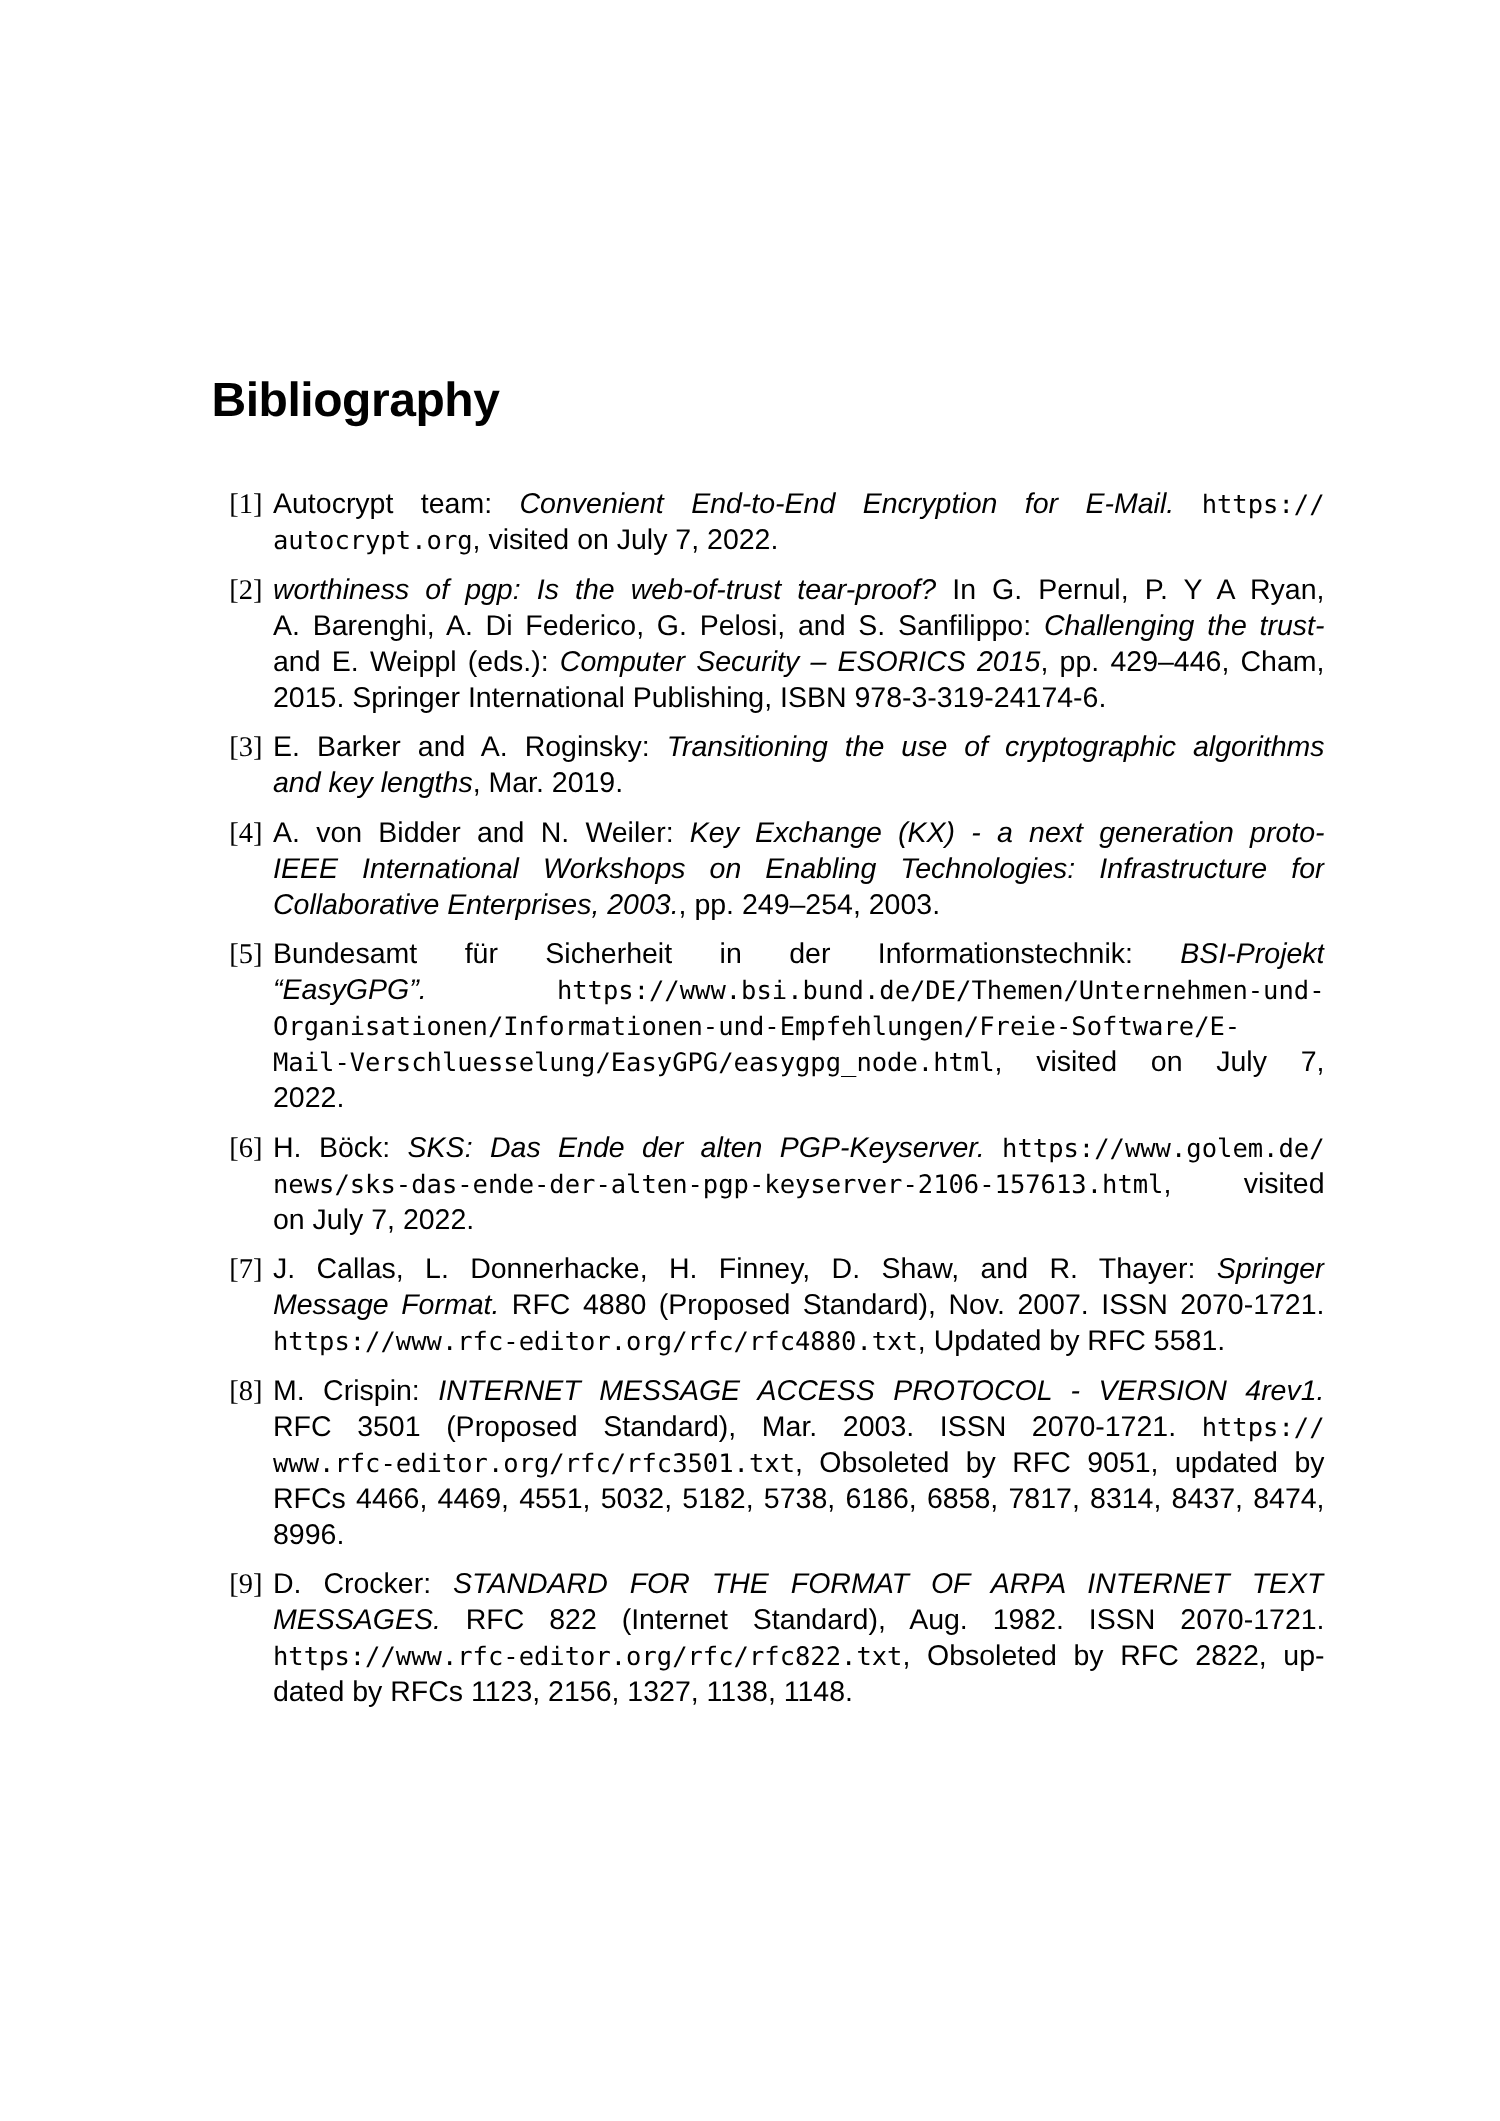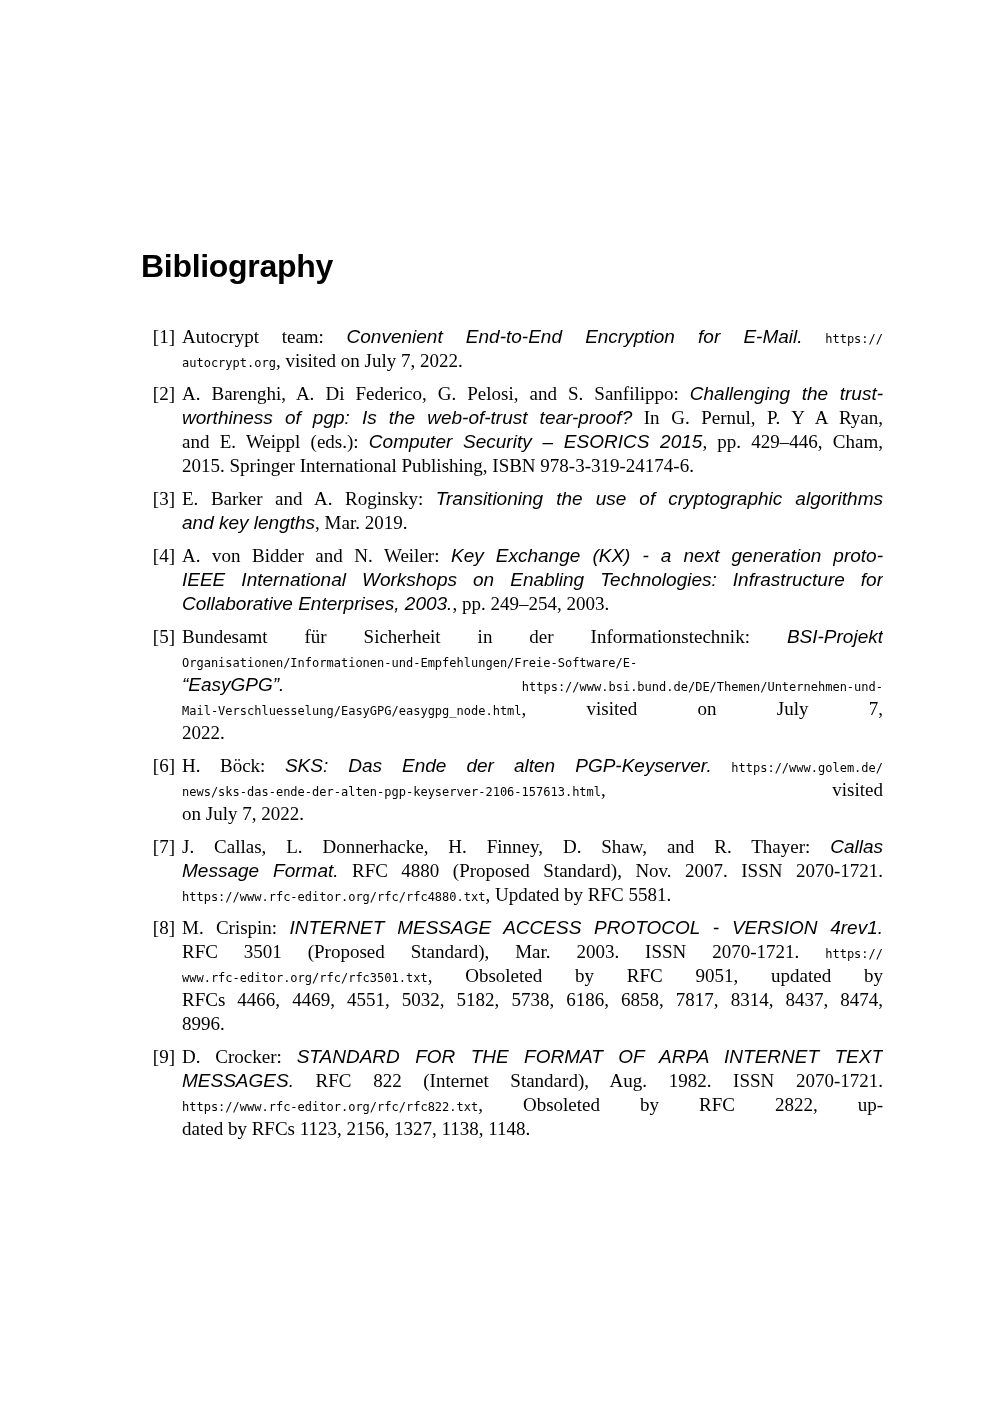--- a/index.html
+++ b/index.html
@@ -56,51 +56,51 @@
     text-align: justify;
     text-align-last: justify;
     height: 24px;
     overflow: hidden;
     white-space: nowrap;
   }
   .ref-line.last {
     text-align-last: left;
   }
   .seg-r {
-    font-family: Liberation Serif, serif;
+    font-family: Liberation Sans, sans-serif;
     font-style: normal;
   }
   .seg-i {
     font-family: Liberation Sans, sans-serif;
     font-style: italic;
   }
   .seg-m {
     font-family: "DejaVu Sans Mono", monospace;
-    font-size: 12px;
+    font-size: 17px;
   }
 </style>
 </head>
 <body>
 
 <div class="page">
   <h1 class="chapter-title">Bibliography</h1>
 
   <div class="bib-list">
       <div class="ref-item">
         <span class="ref-label">[1]</span>
         <div class="ref-body">
           <div class="ref-line"><span class="seg-r">Autocrypt team: </span><span class="seg-i">Convenient End-to-End Encryption for E-Mail.</span><span class="seg-r"> </span><span class="seg-m">https://</span></div>
           <div class="ref-line last"><span class="seg-m">autocrypt.org</span><span class="seg-r">, visited on July 7, 2022.</span></div>
         </div>
       </div>
       <div class="ref-item">
         <span class="ref-label">[2]</span>
         <div class="ref-body">
+          <div class="ref-line"><span class="seg-i">worthiness of pgp: Is the web-of-trust tear-proof?</span><span class="seg-r"> In G. Pernul, P. Y A Ryan,</span></div>
           <div class="ref-line"><span class="seg-r">A. Barenghi, A. Di Federico, G. Pelosi, and S. Sanfilippo: </span><span class="seg-i">Challenging the trust-</span></div>
-          <div class="ref-line"><span class="seg-i">worthiness of pgp: Is the web-of-trust tear-proof?</span><span class="seg-r"> In G. Pernul, P. Y A Ryan,</span></div>
           <div class="ref-line"><span class="seg-r">and E. Weippl (eds.): </span><span class="seg-i">Computer Security – ESORICS 2015</span><span class="seg-r">, pp. 429–446, Cham,</span></div>
           <div class="ref-line last"><span class="seg-r">2015. Springer International Publishing, ISBN 978-3-319-24174-6.</span></div>
         </div>
       </div>
       <div class="ref-item">
         <span class="ref-label">[3]</span>
         <div class="ref-body">
           <div class="ref-line"><span class="seg-r">E. Barker and A. Roginsky: </span><span class="seg-i">Transitioning the use of cryptographic algorithms</span></div>
           <div class="ref-line last"><span class="seg-i">and key lengths</span><span class="seg-r">, Mar. 2019.</span></div>
         </div>
@@ -110,38 +110,38 @@
         <div class="ref-body">
           <div class="ref-line"><span class="seg-r">A. von Bidder and N. Weiler: </span><span class="seg-i">Key Exchange (KX) - a next generation proto-</span></div>
           <div class="ref-line"><span class="seg-i">IEEE International Workshops on Enabling Technologies: Infrastructure for</span></div>
           <div class="ref-line last"><span class="seg-i">Collaborative Enterprises, 2003.</span><span class="seg-r">, pp. 249–254, 2003.</span></div>
         </div>
       </div>
       <div class="ref-item">
         <span class="ref-label">[5]</span>
         <div class="ref-body">
           <div class="ref-line"><span class="seg-r">Bundesamt für Sicherheit in der Informationstechnik: </span><span class="seg-i">BSI-Projekt</span></div>
+          <div class="ref-line"><span class="seg-i">“EasyGPG”.</span><span class="seg-r"> </span><span class="seg-m">https://www.bsi.bund.de/DE/Themen/Unternehmen-und-</span></div>
           <div class="ref-line"><span class="seg-m">Organisationen/Informationen-und-Empfehlungen/Freie-Software/E-</span></div>
-          <div class="ref-line"><span class="seg-i">“EasyGPG”.</span><span class="seg-r"> </span><span class="seg-m">https://www.bsi.bund.de/DE/Themen/Unternehmen-und-</span></div>
           <div class="ref-line"><span class="seg-m">Mail-Verschluesselung/EasyGPG/easygpg_node.html</span><span class="seg-r">, visited on July 7,</span></div>
           <div class="ref-line last"><span class="seg-r">2022.</span></div>
         </div>
       </div>
       <div class="ref-item">
         <span class="ref-label">[6]</span>
         <div class="ref-body">
           <div class="ref-line"><span class="seg-r">H. Böck: </span><span class="seg-i">SKS: Das Ende der alten PGP-Keyserver.</span><span class="seg-r"> </span><span class="seg-m">https://www.golem.de/</span></div>
           <div class="ref-line"><span class="seg-m">news/sks-das-ende-der-alten-pgp-keyserver-2106-157613.html</span><span class="seg-r">, visited</span></div>
           <div class="ref-line last"><span class="seg-r">on July 7, 2022.</span></div>
         </div>
       </div>
       <div class="ref-item">
         <span class="ref-label">[7]</span>
         <div class="ref-body">
-          <div class="ref-line"><span class="seg-r">J. Callas, L. Donnerhacke, H. Finney, D. Shaw, and R. Thayer: </span><span class="seg-i">Callas</span></div>
+          <div class="ref-line"><span class="seg-r">J. Callas, L. Donnerhacke, H. Finney, D. Shaw, and R. Thayer: </span><span class="seg-i">Springer</span></div>
           <div class="ref-line"><span class="seg-i">Message Format.</span><span class="seg-r"> RFC 4880 (Proposed Standard), Nov. 2007. ISSN 2070-1721.</span></div>
           <div class="ref-line last"><span class="seg-m">https://www.rfc-editor.org/rfc/rfc4880.txt</span><span class="seg-r">, Updated by RFC 5581.</span></div>
         </div>
       </div>
       <div class="ref-item">
         <span class="ref-label">[8]</span>
         <div class="ref-body">
           <div class="ref-line"><span class="seg-r">M. Crispin: </span><span class="seg-i">INTERNET MESSAGE ACCESS PROTOCOL - VERSION 4rev1.</span></div>
           <div class="ref-line"><span class="seg-r">RFC 3501 (Proposed Standard), Mar. 2003. ISSN 2070-1721. </span><span class="seg-m">https://</span></div>
           <div class="ref-line"><span class="seg-m">www.rfc-editor.org/rfc/rfc3501.txt</span><span class="seg-r">, Obsoleted by RFC 9051, updated by</span></div>

